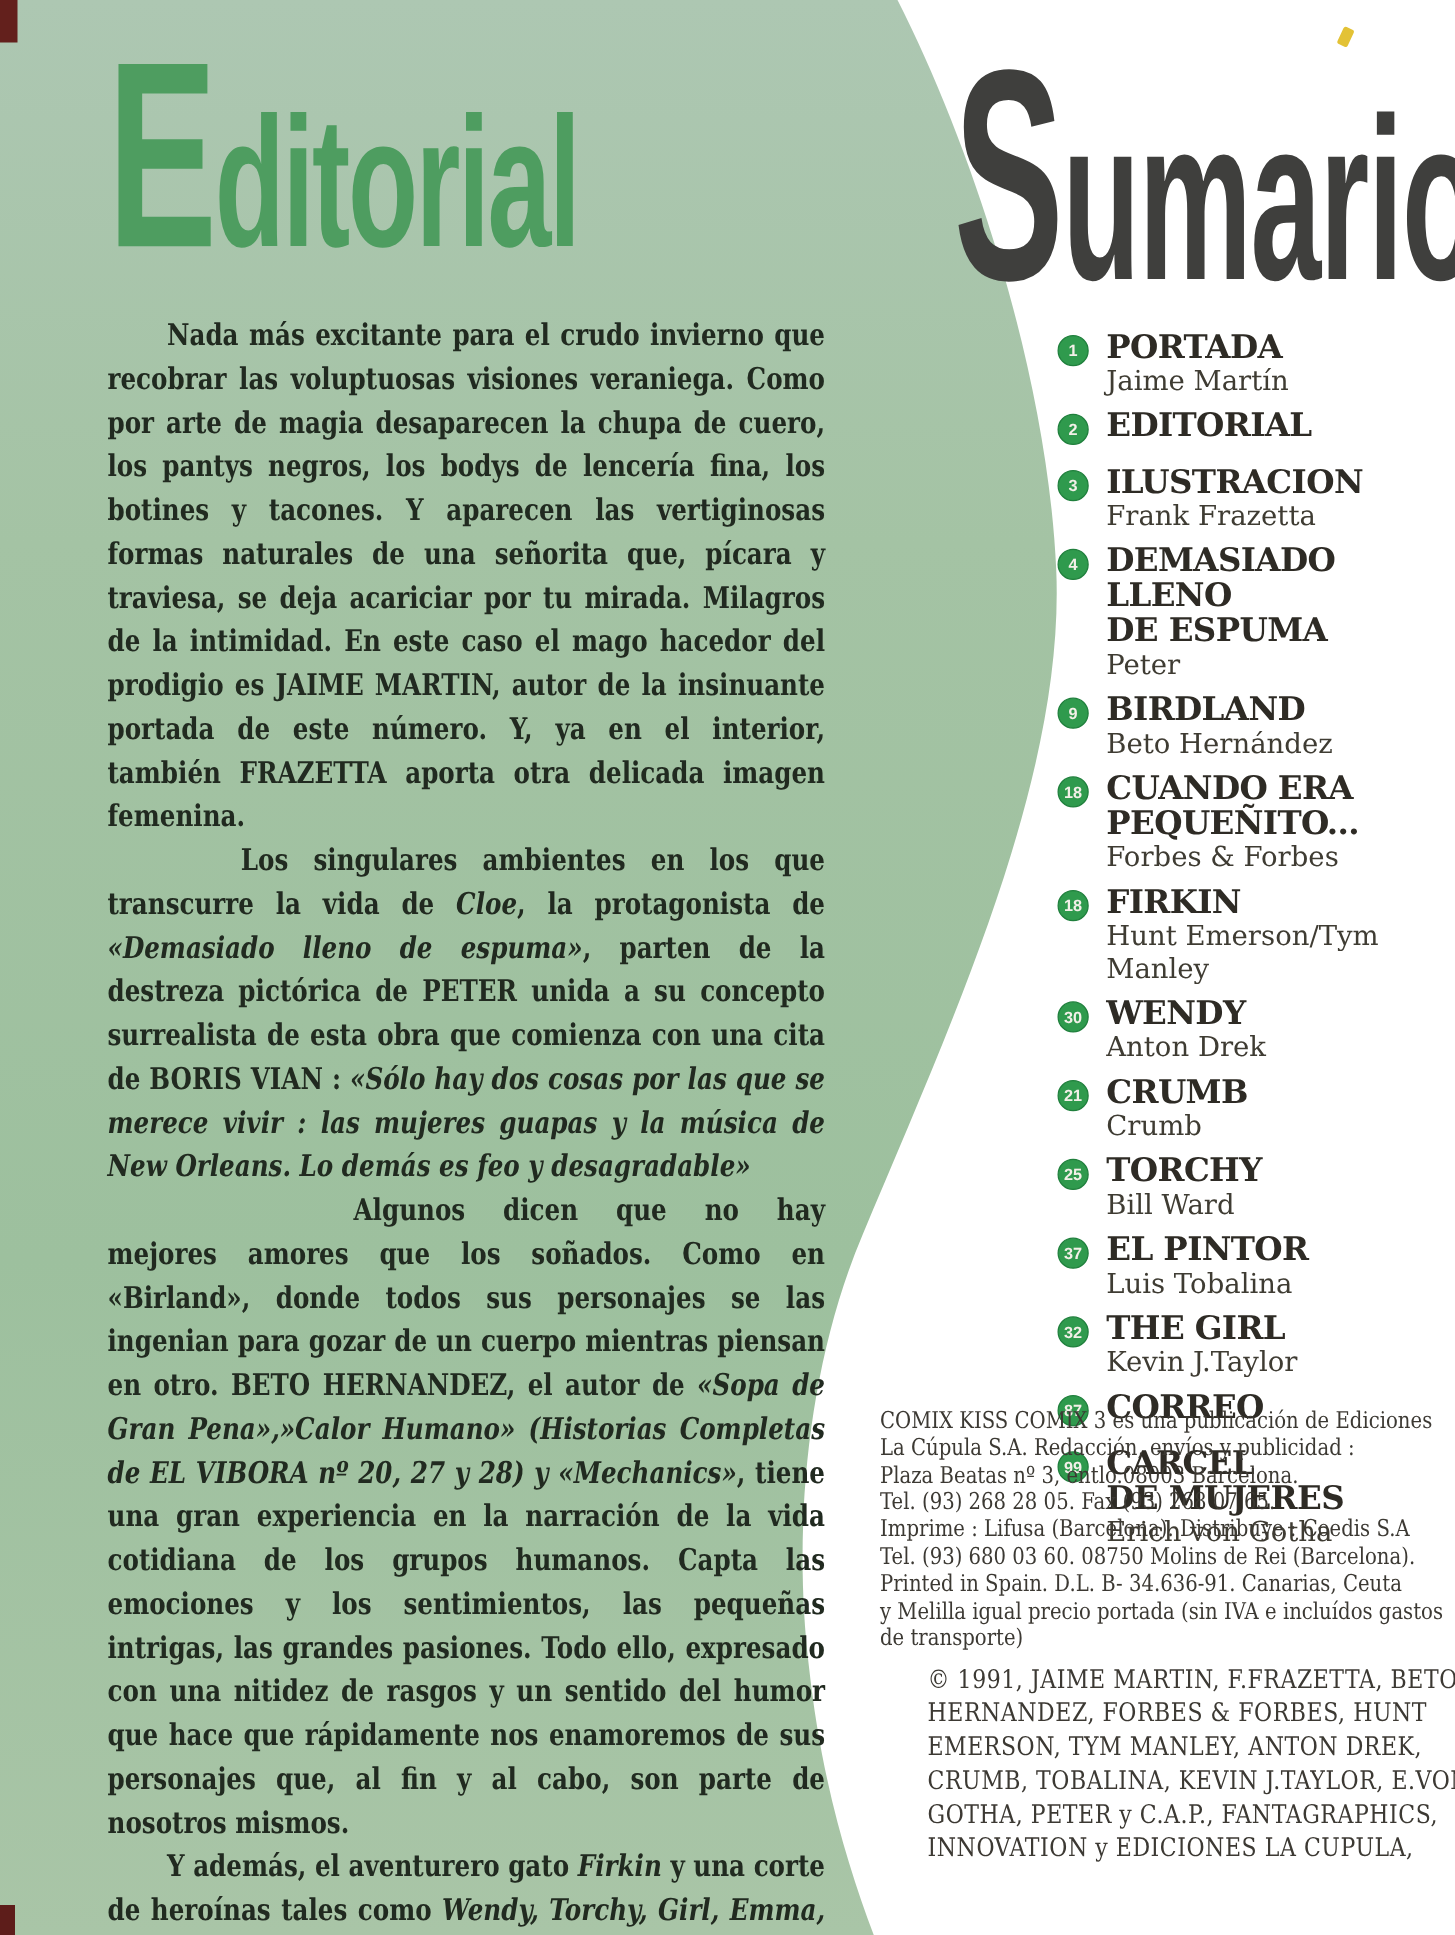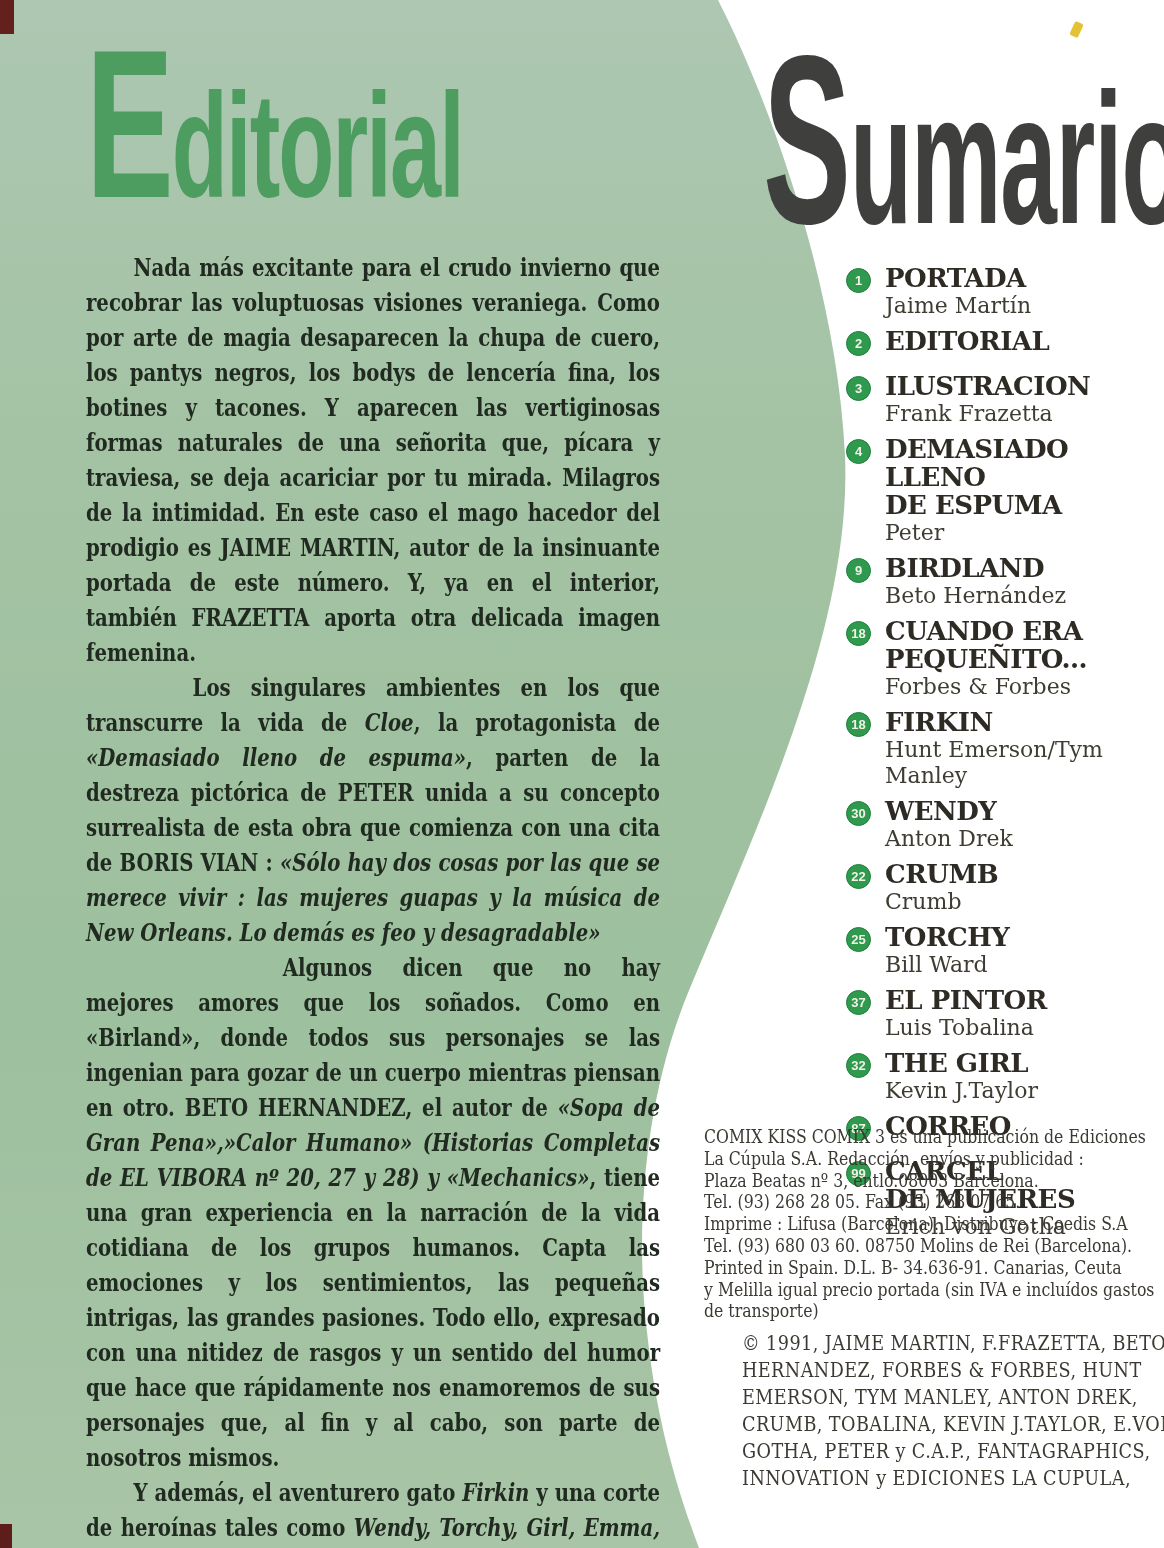--- a/index.html
+++ b/index.html
@@ -163,21 +163,21 @@
         </div>
       </div>
       <div class="s-item">
         <span class="badge">30</span>
         <div class="s-text">
           <div class="s-title">WENDY</div>
           <div class="s-author">Anton Drek</div>
         </div>
       </div>
       <div class="s-item">
-        <span class="badge">22</span>
+        <span class="badge">21</span>
         <div class="s-text">
           <div class="s-title">CRUMB</div>
           <div class="s-author">Crumb</div>
         </div>
       </div>
       <div class="s-item">
         <span class="badge">25</span>
         <div class="s-text">
           <div class="s-title">TORCHY</div>
           <div class="s-author">Bill Ward</div>

